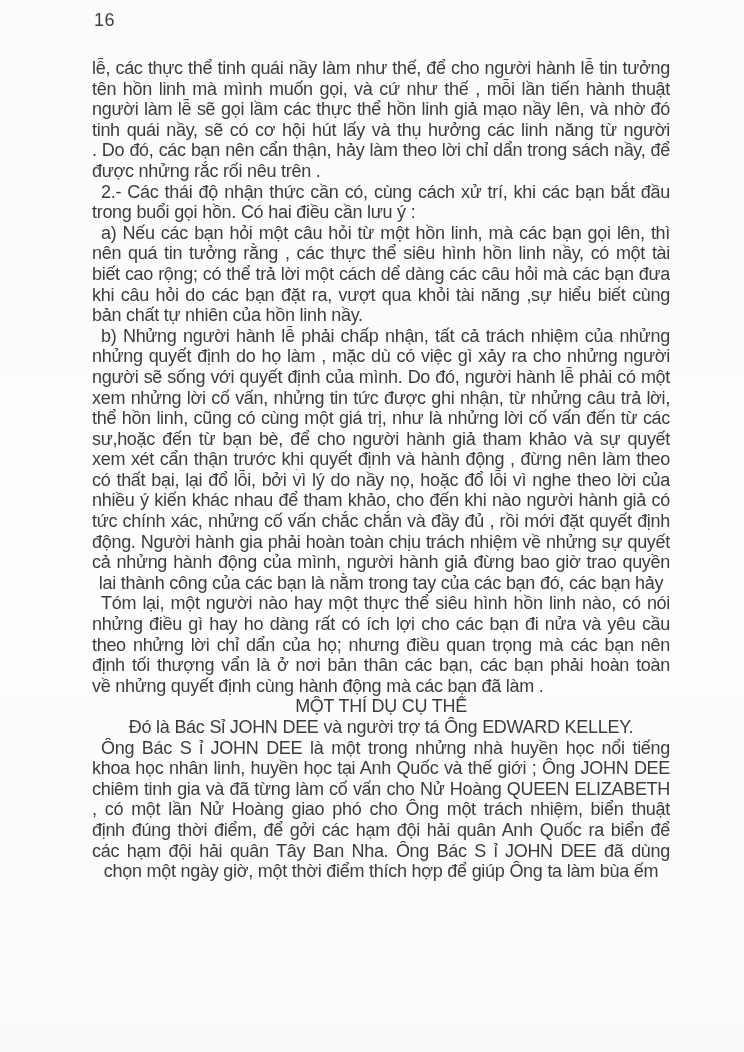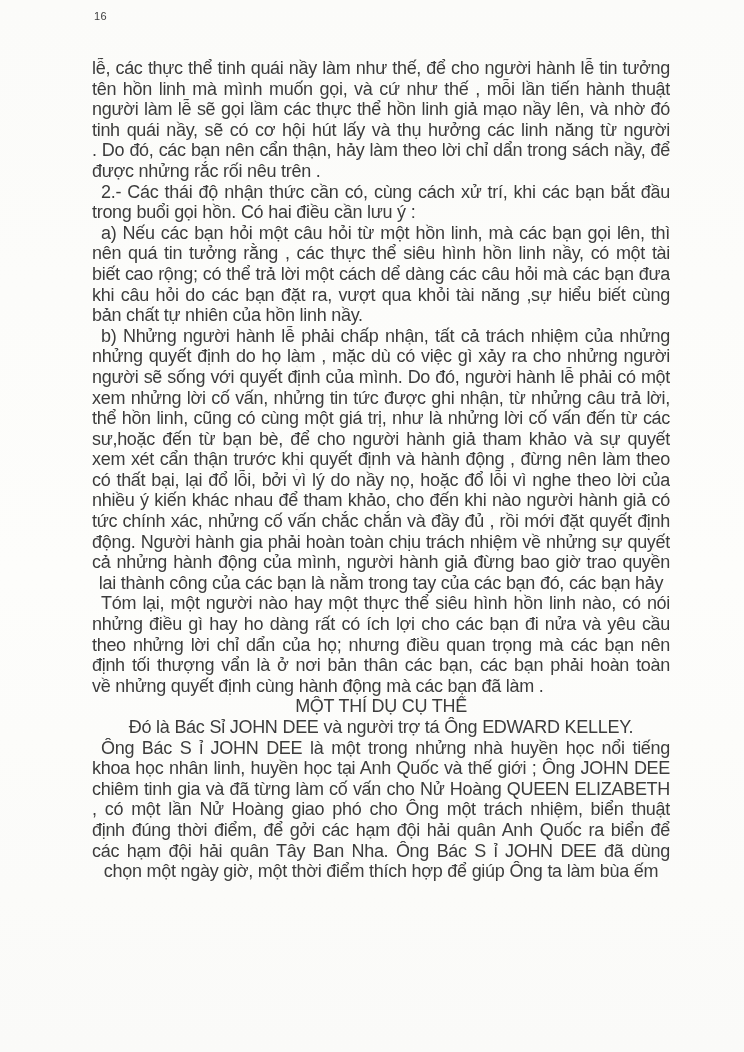--- a/index.html
+++ b/index.html
@@ -12,21 +12,21 @@
     position: relative;
     width: 744px; height: 1052px;
     background: #fcfcfa;
     background-image: linear-gradient(180deg, #fbfbf9 0%, #fdfdfb 55%, #fafaf8 100%);
     overflow: hidden;
     color: #3c3c3c;
   }
   .page-number {
     position: absolute;
     left: 94px; top: 10px;
-    font-size: 11px;
+    font-size: 18px;
     color: #3c3c3c;
     letter-spacing: 0.5px;
   }
   .text-block {
     position: absolute;
     left: 92px; top: 58px;
     width: 578px;
     font-size: 18px;
     letter-spacing: -0.3px;
     word-spacing: 0.2px;

